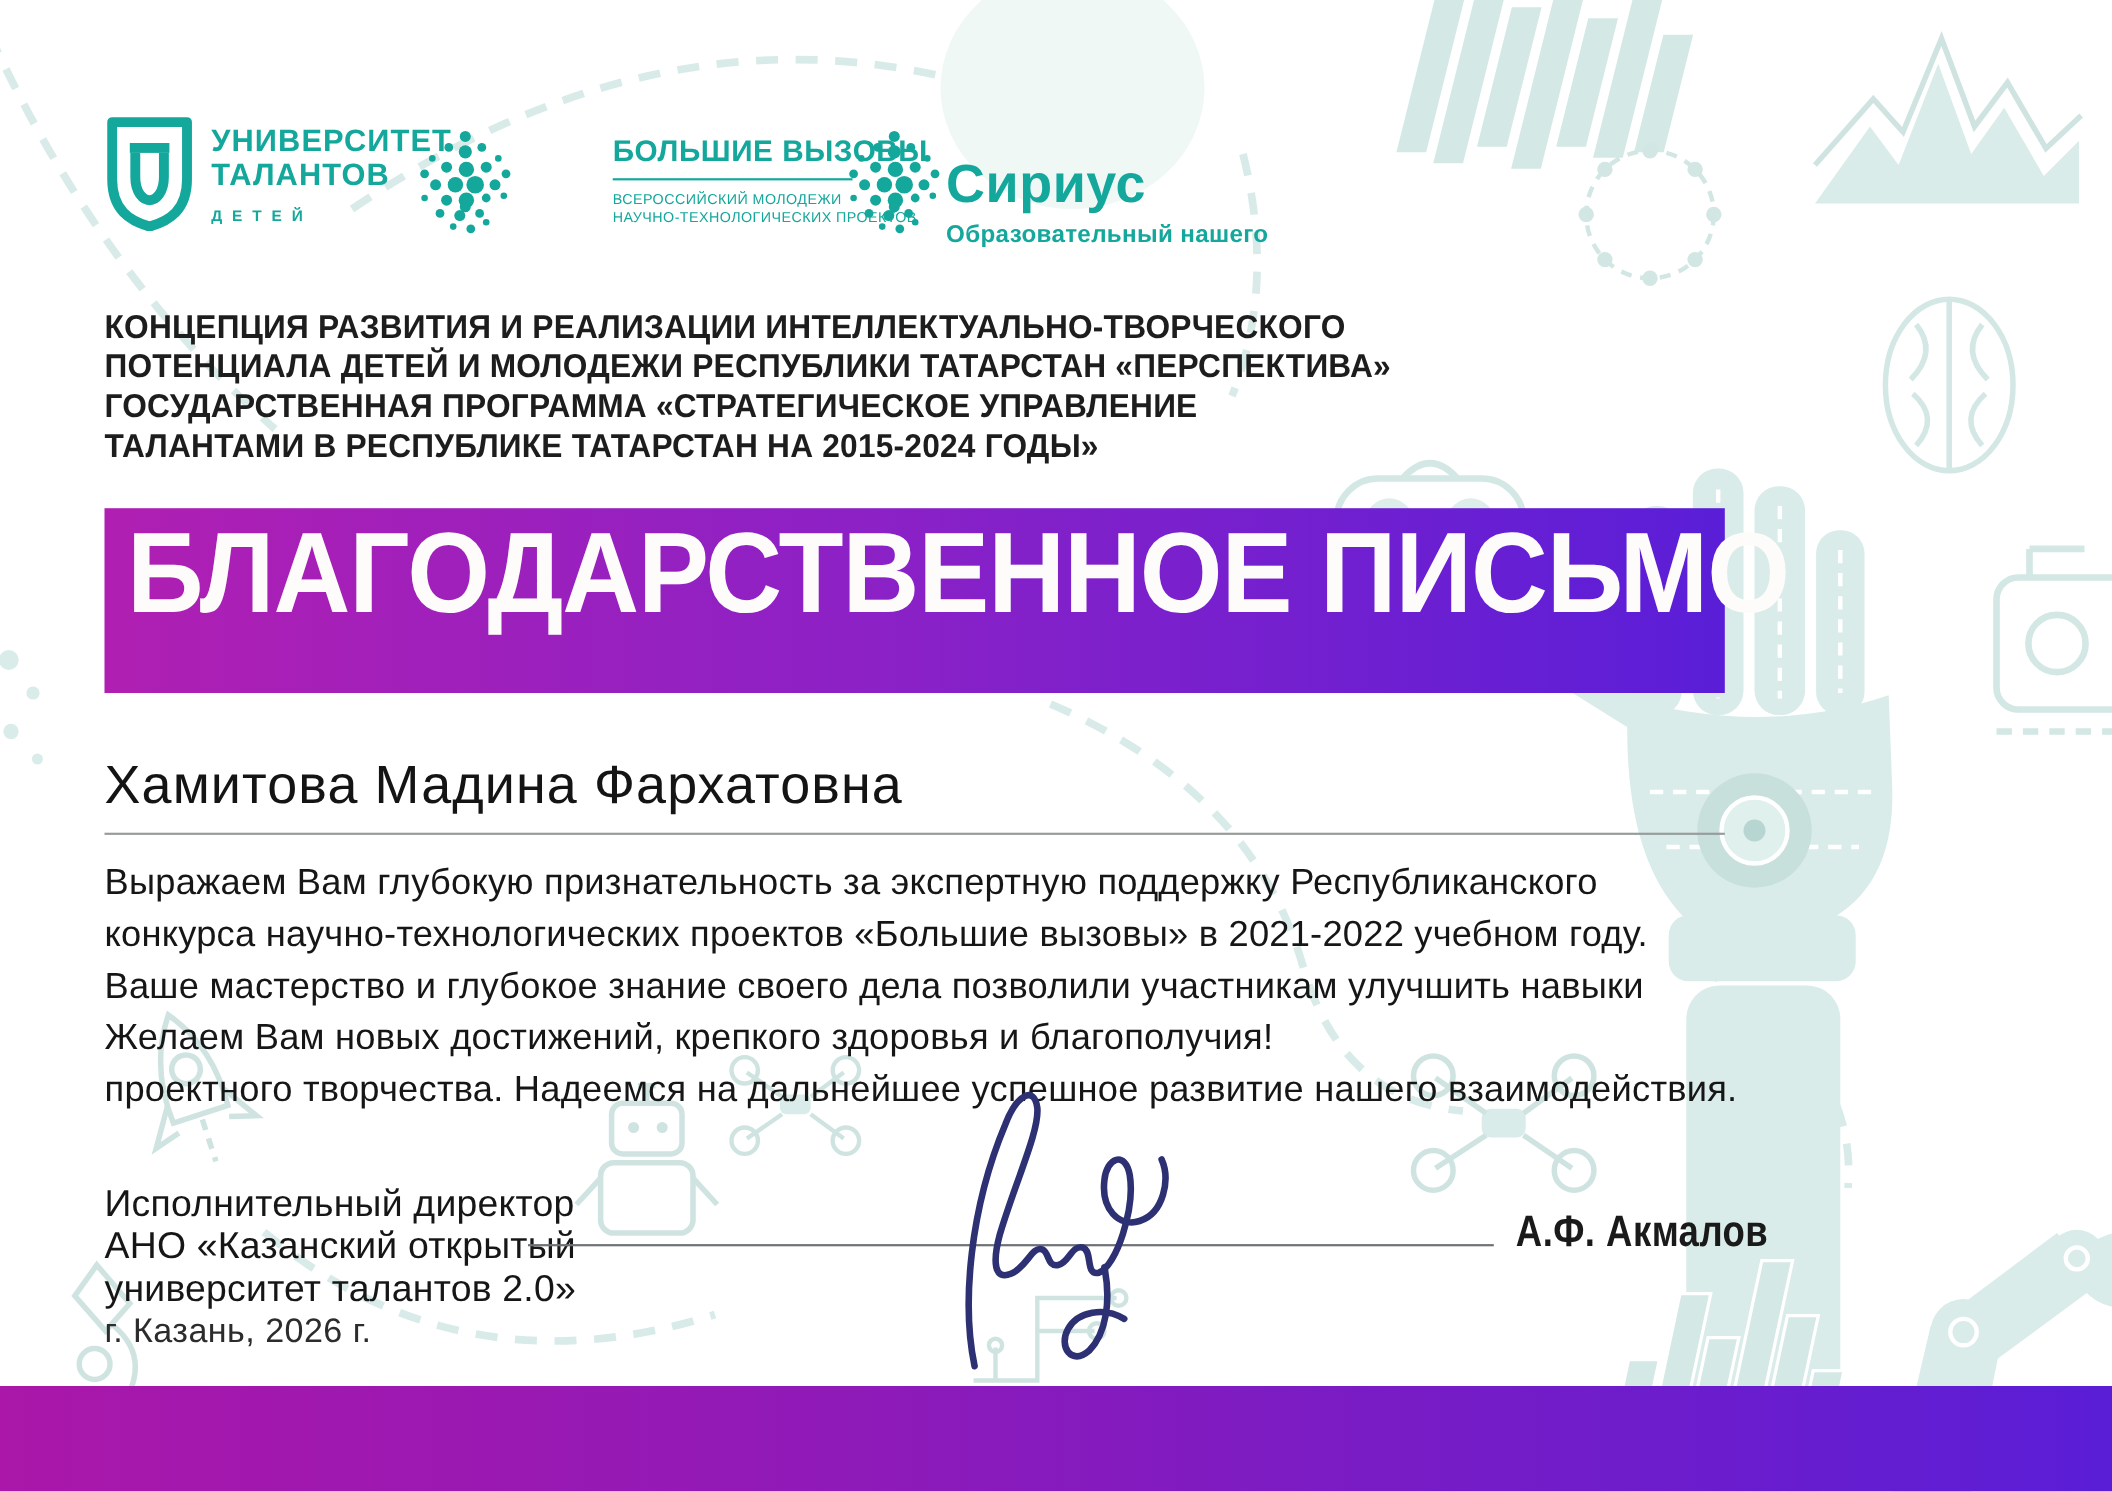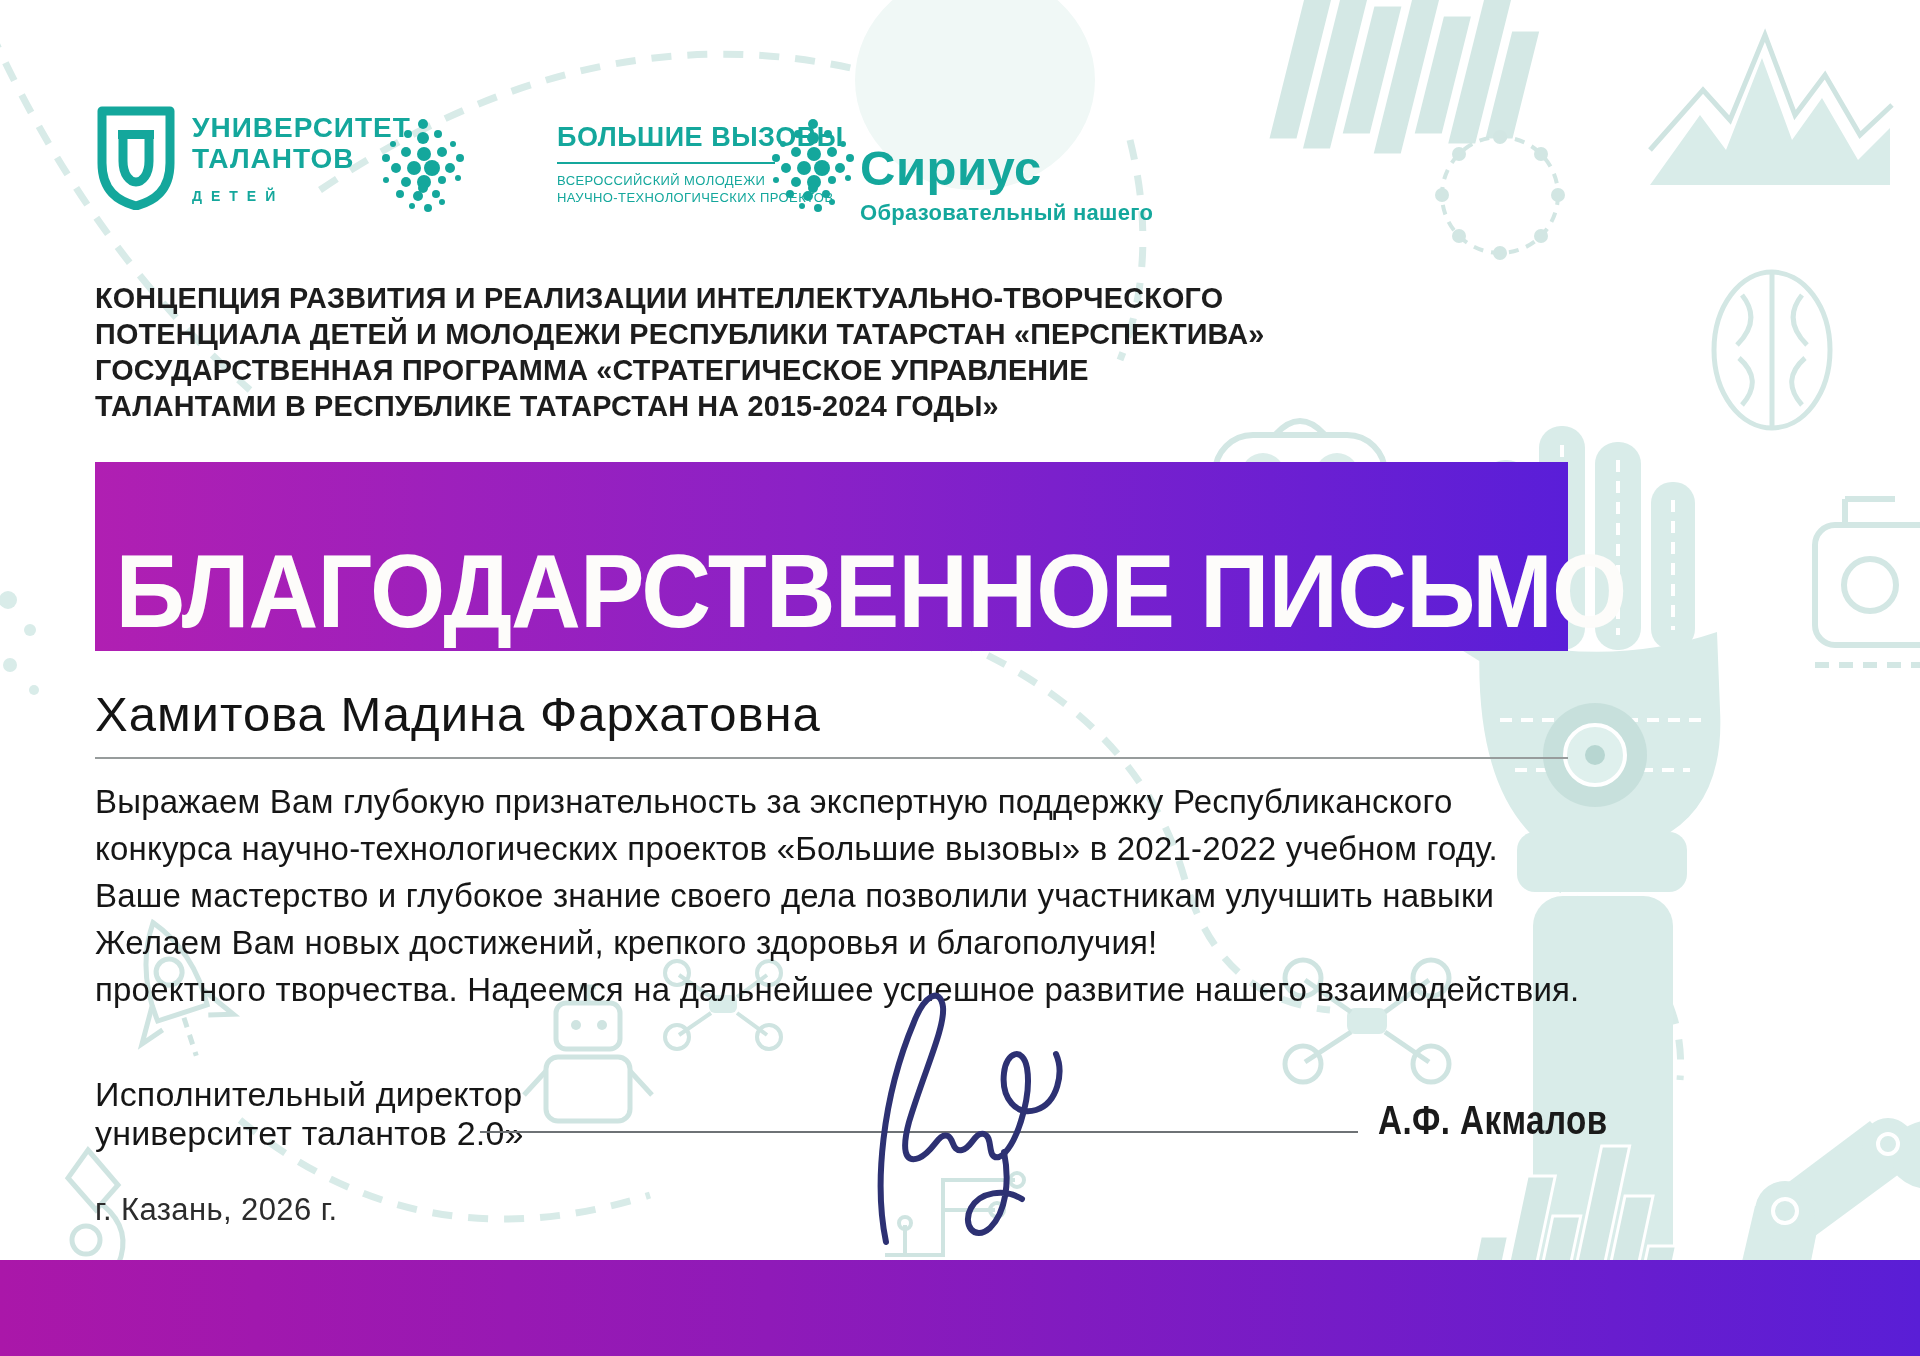--- a/index.html
+++ b/index.html
@@ -24,23 +24,23 @@
   .sir-title{font-weight:700;font-size:49px;letter-spacing:0.5px;}
   .sir-sub{font-weight:700;font-size:22px;margin-top:4px;letter-spacing:0.3px;}
   
   .program{left:95px;top:280px;z-index:2;color:#1d1d1d;}
   .program div{
     font-weight:700;font-size:30px;line-height:36px;white-space:nowrap;
     transform:scaleX(0.96);transform-origin:left center;letter-spacing:0.2px;
   }
   
   .banner{
-    left:95px;top:462px;width:1473px;height:189px;z-index:2;
+    left:95px;top:462px;width:1473px;height:168px;z-index:2;
     background:linear-gradient(90deg,#b01fb2 0%, #8b21c6 48%, #5a1ed8 100%);
-    display:flex;align-items:flex-end;
+    display:flex;align-items:flex-start;
   }
   .banner span{
     color:#fdfcfa;font-weight:700;font-size:104px;white-space:nowrap;
     padding-left:22px;letter-spacing:-1px;
     transform:scaleX(0.93);transform-origin:left center;
   }
   
   .recipient{left:95px;top:686px;z-index:2;font-size:49px;color:#141414;letter-spacing:1px;white-space:nowrap;}
   .divider{left:95px;top:757px;width:1473px;height:2px;background:#979c9c;z-index:2;}
   
@@ -298,20 +298,21 @@
 <div class="abs bodytext">
   <div>Выражаем Вам глубокую признательность за экспертную поддержку Республиканского</div>
   <div>конкурса научно-технологических проектов «Большие вызовы» в 2021-2022 учебном году.</div>
   <div>Ваше мастерство и глубокое знание своего дела позволили участникам улучшить навыки</div>
   <div>Желаем Вам новых достижений, крепкого здоровья и благополучия!</div>
   <div>проектного творчества. Надеемся на дальнейшее успешное развитие нашего взаимодействия.</div>
 </div>
 
 <div class="abs sig-role">
   <div>Исполнительный директор</div>
+  <div>АНО «Казанский открытый</div>
   <div>университет талантов 2.0»</div>
 </div>
 <div class="abs sig-line"></div>
 
 <svg id="signature-svg" class="abs" width="250" height="270" viewBox="0 0 250 270" xmlns="http://www.w3.org/2000/svg">
   <g stroke="#2d3173" stroke-width="6" fill="none" stroke-linecap="round" stroke-linejoin="round">
     <path d="M34,262 C22,205 30,118 62,42 C72,16 88,6 91,27 C93,48 72,92 57,142 C50,168 52,184 67,178 C82,172 86,152 96,156 C102,159 100,172 110,170 C120,168 122,152 132,154 C142,157 134,180 147,177 C163,171 180,118 175,88 C171,66 154,72 152,93 C149,119 165,136 184,130 C206,123 212,92 204,74"></path>
     <path d="M152,172 C158,202 154,232 138,248 C122,262 110,244 119,228 C128,212 152,208 170,219"></path>
   </g>
 </svg>

